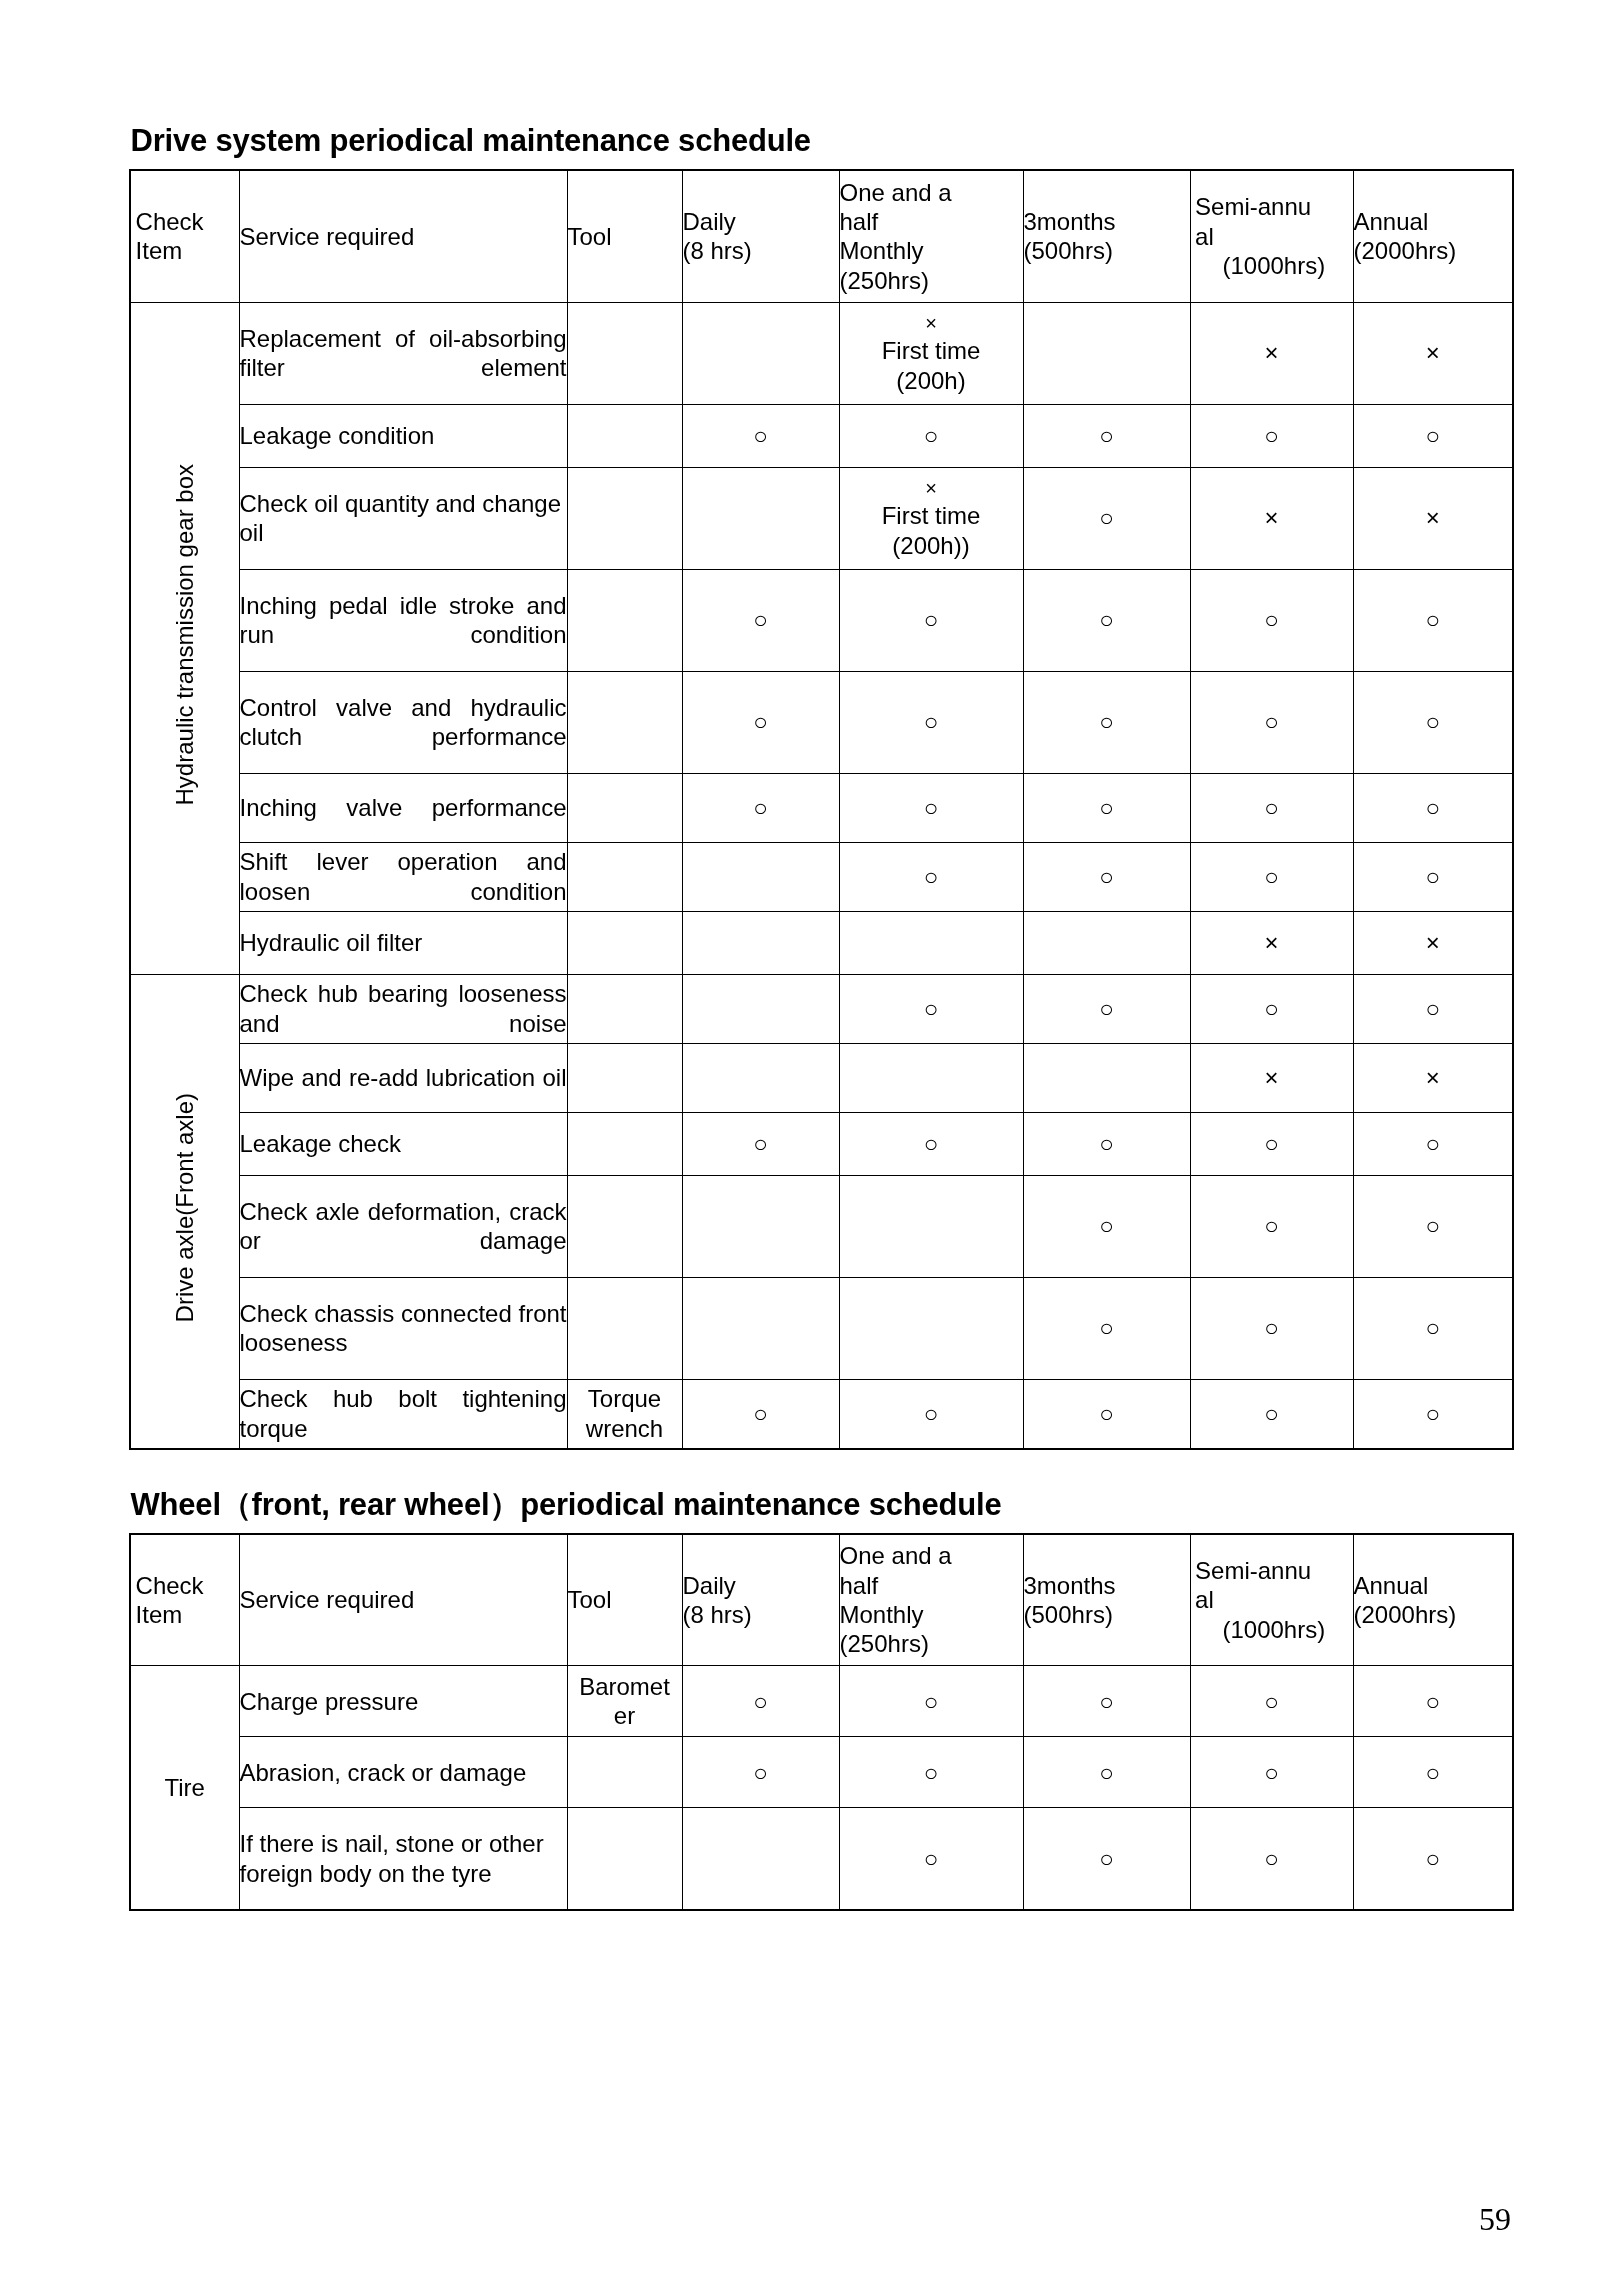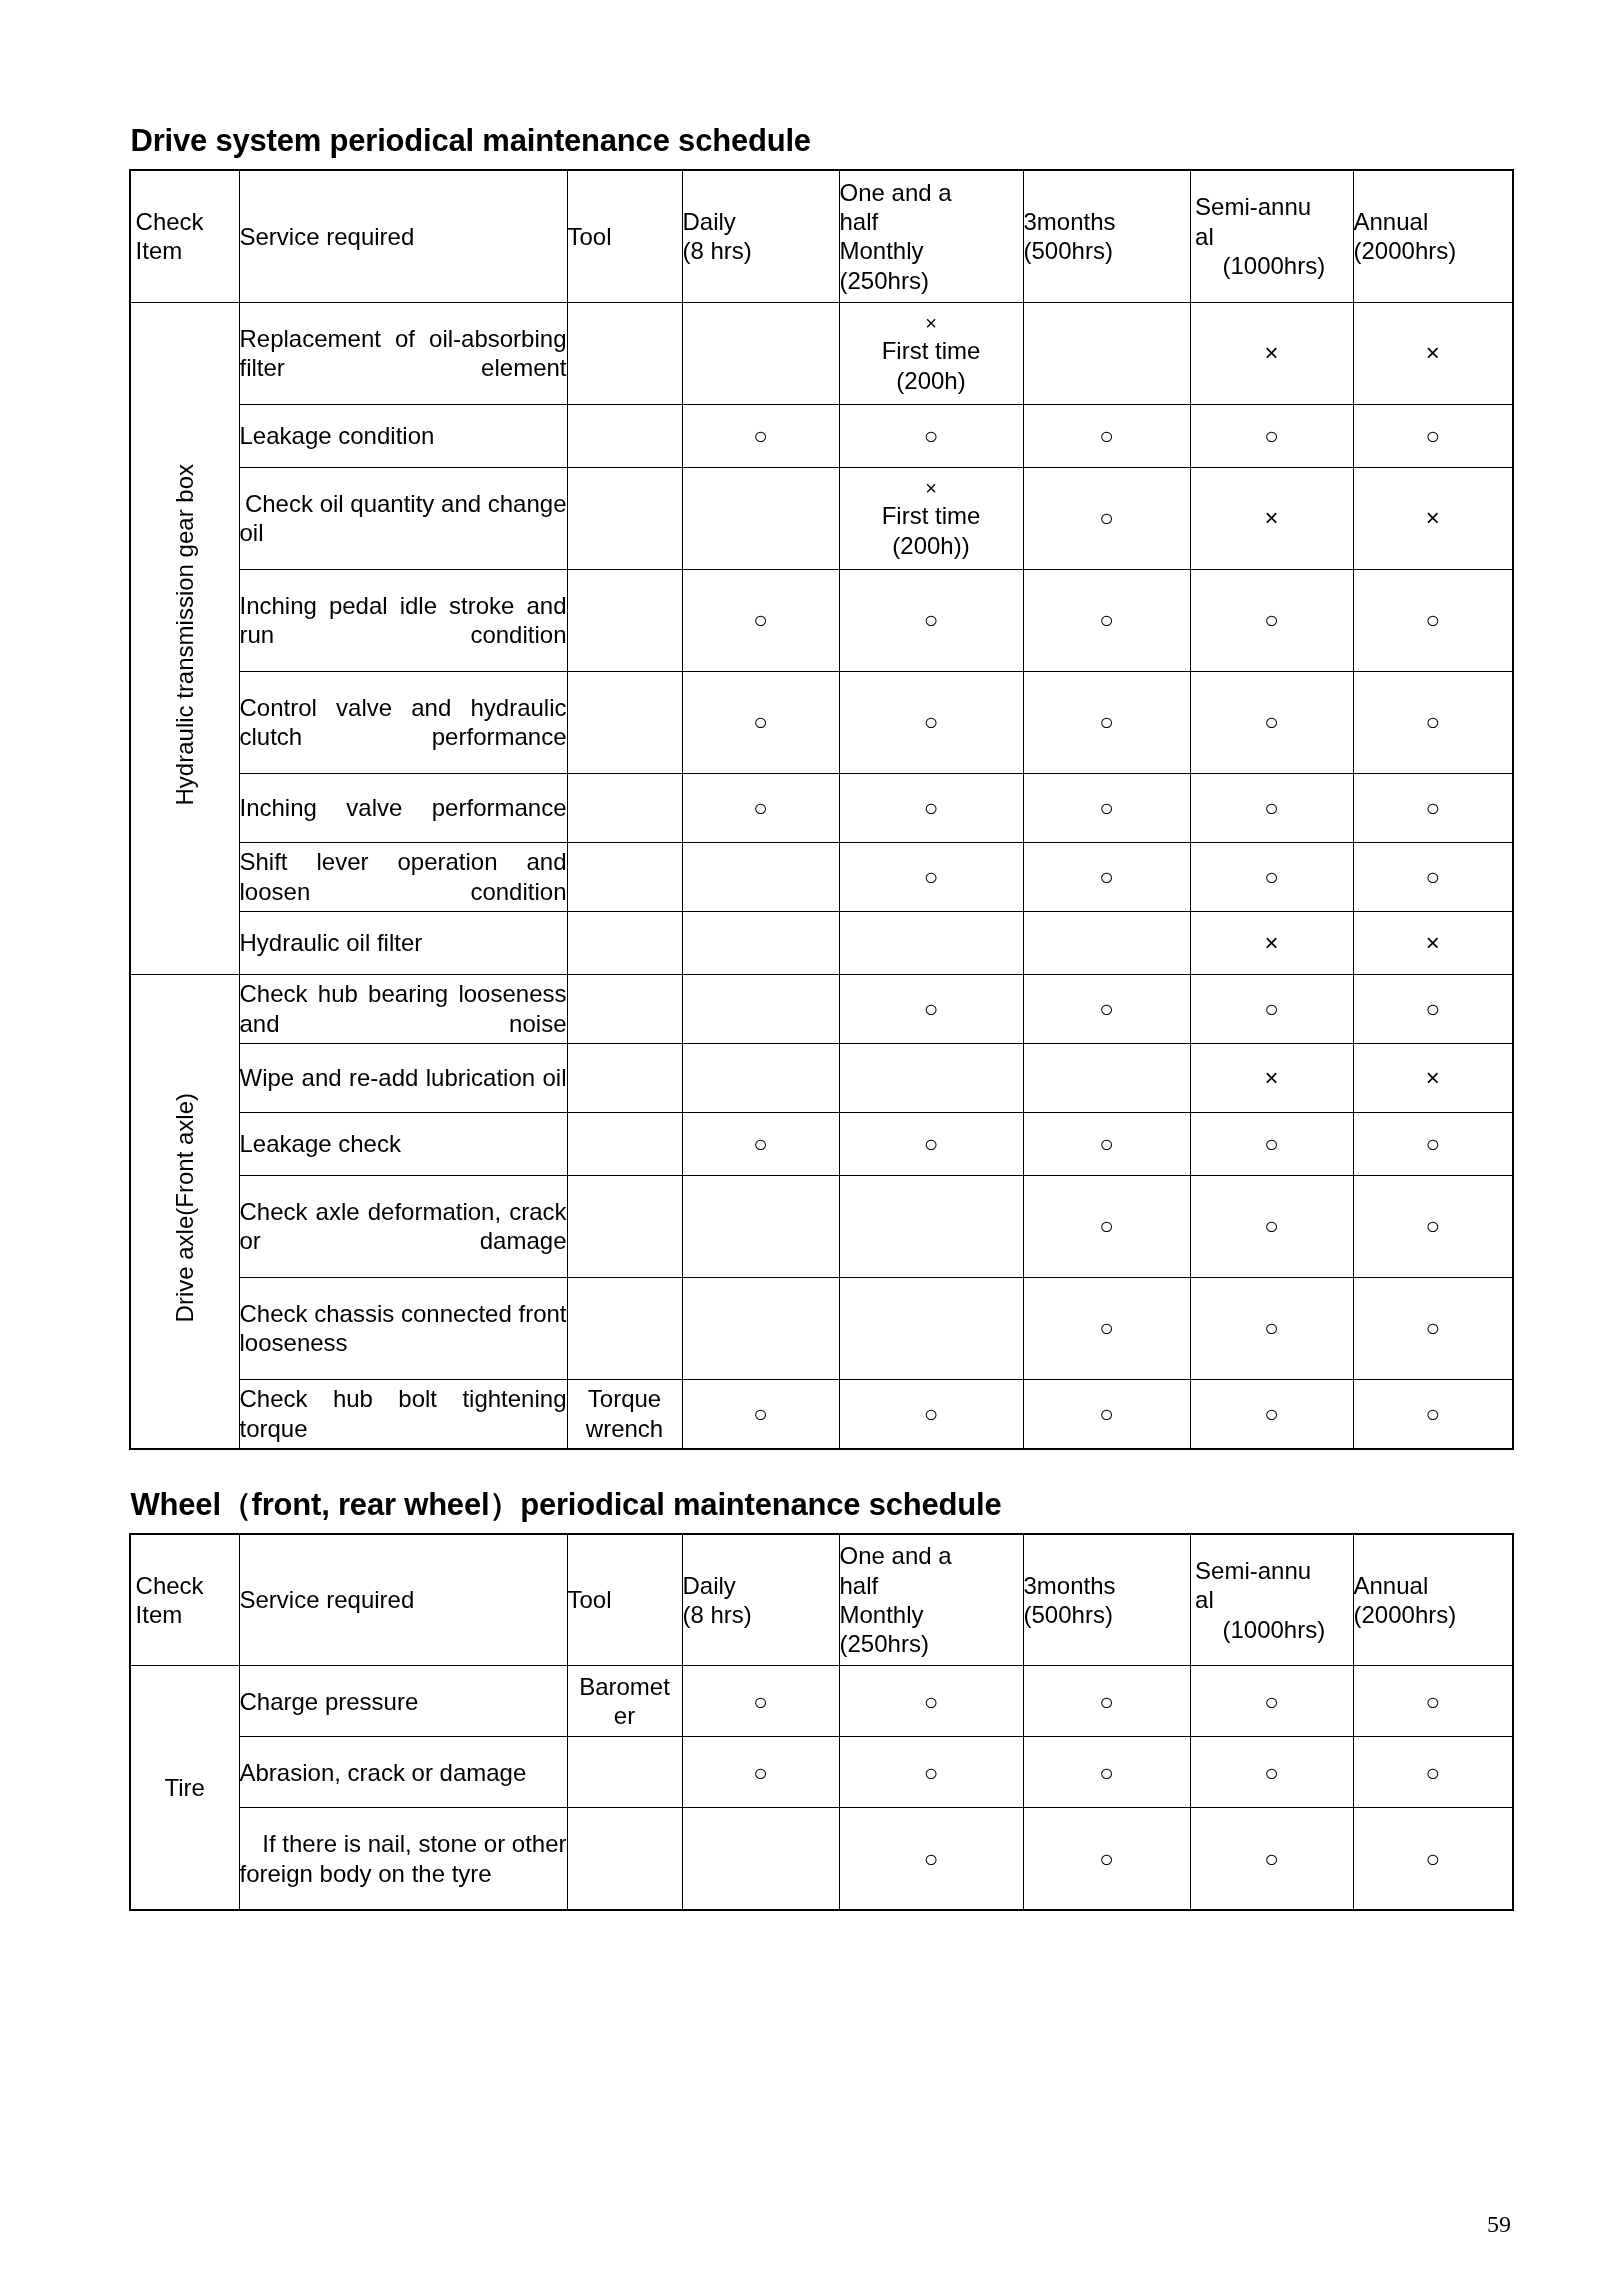--- a/index.html
+++ b/index.html
@@ -70,21 +70,21 @@
     text-align: left;
     padding-left: 4.6px;
   }
   td.svc {
     text-align: justify;
     text-align-last: justify;
     padding: 7.7px 9.3px 7.7px 11px;
     hyphens: none;
   }
   td.svc.nojust {
-    text-align: right;
+    text-align: left;
     text-align-last: left;
   }
   td.mark {
     text-align: center;
     font-size: 21px;
   }
   td.mark.multi {
     font-size: 24px;
     line-height: 1.25;
     padding: 6.2px 1.5px;
@@ -111,21 +111,21 @@
   td.item-plain {
     text-align: center;
     font-size: 24px;
   }
   .mark-x { font-size: 20px; }
   .ft { display: block; }
   .page-number {
     position: absolute;
     right: 105px;
     bottom: 46px;
-    font-size: 24px;
+    font-size: 32px;
     font-family: "Liberation Serif", serif;
     margin-left: 28px;
   }
   .hdr-line { display: block; }
 </style>
 </head>
 <body>
 
 <div class="page">
 

